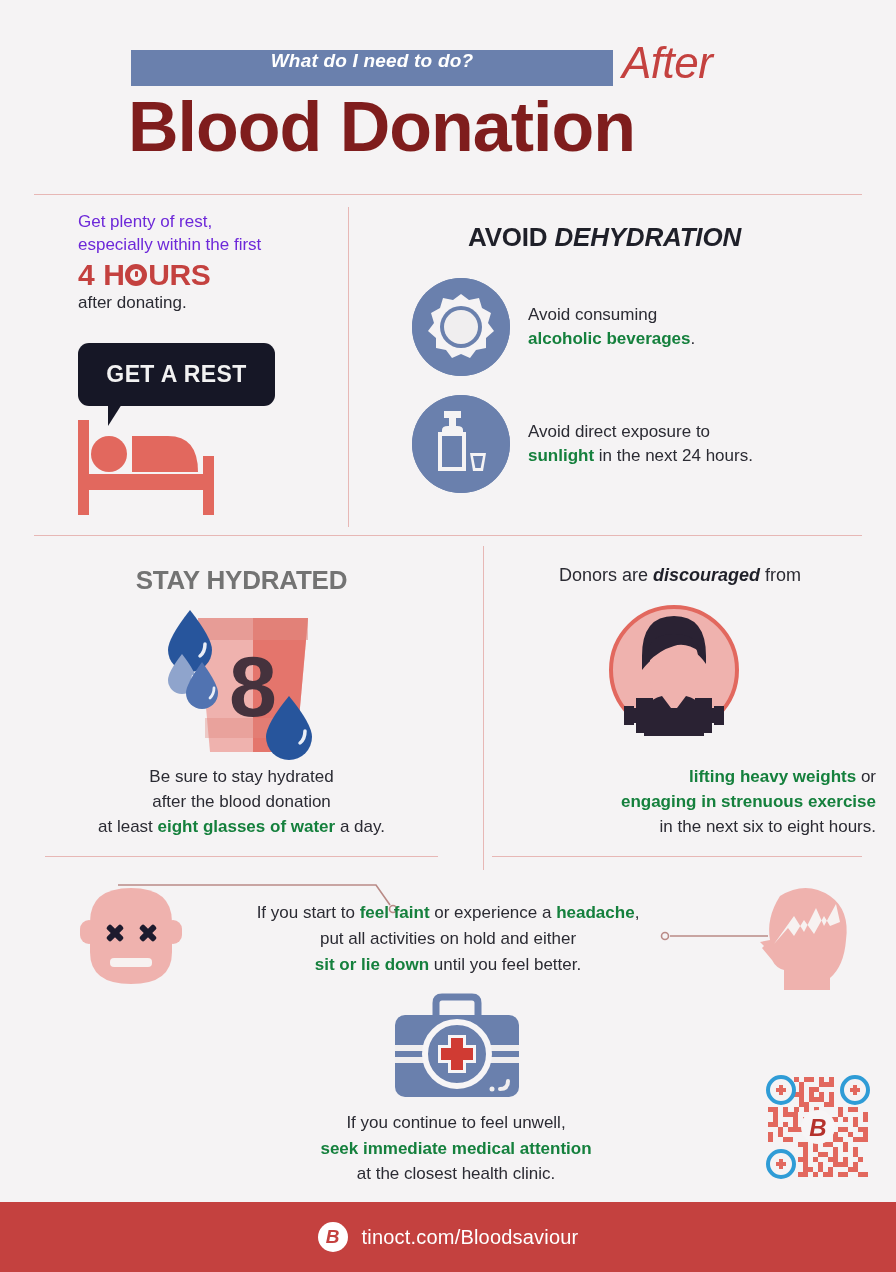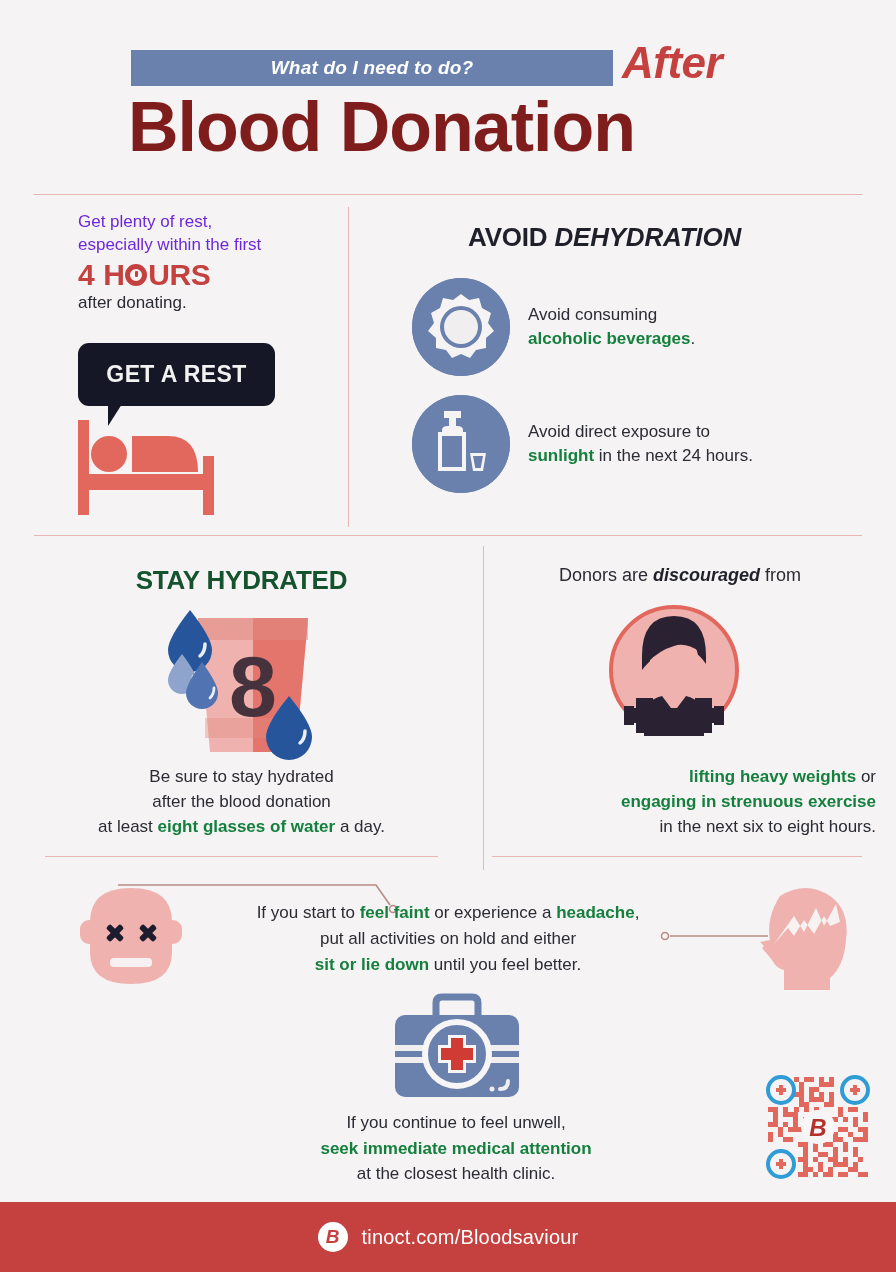--- a/index.html
+++ b/index.html
@@ -8,29 +8,29 @@
     background: #f5f3f4;
     font-family: "Liberation Sans", sans-serif;
     overflow: hidden;
   }
   .page { position: relative; width: 896px; height: 1272px; background: #f5f3f4; }
 
   
   .header { position: absolute; left: 0; top: 0; width: 896px; height: 190px; }
   .hdr-badge {
     position: absolute; left: 131px; top: 50px; width: 482px; height: 36px;
-    background: #6a80ad; display: flex; align-items: center; justify-content: center;
+    background: #6a80ad; display: flex; justify-content: center;
   }
   .hdr-badge span {
     color: #ffffff; font-size: 19px; font-weight: bold; font-style: italic;
     letter-spacing: .2px;
   }
   .hdr-after {
     position: absolute; left: 622px; top: 38px;
-    color: #c4413f; font-size: 44px; font-weight: bold; font-style: italic;
+    color: #c4413f; font-size: 44px; font-weight: normal; font-style: italic;
     letter-spacing: -.5px;
   }
   .hdr-main {
     position: absolute; left: 128px; top: 92px;
     color: #7f1d1d; font-size: 70px; font-weight: bold; letter-spacing: -1px;
     line-height: 1;
   }
 
   
   .hr { position: absolute; height: 1px; background: #e7b7b5; }
@@ -84,21 +84,21 @@
   .circ-icon {
     width: 98px; height: 98px; border-radius: 50%; background: #6a80ad;
     flex: 0 0 98px; position: relative;
   }
   .dehy-text { font-size: 17px; color: #2b2b33; line-height: 1.42; }
   .em-red { color: #15803d; font-weight: bold; }
 
   
   .hyd-title {
     position: absolute; left: 0; top: 565px; width: 483px; text-align: center;
-    font-size: 26px; font-weight: bold; color: #14532d; letter-spacing: -.2px;
+    font-size: 26px; font-weight: bold; color: #737373; letter-spacing: -.2px;
   }
   .hyd-icon { position: absolute; left: 160px; top: 600px; width: 170px; height: 160px; }
   .hyd-cap {
     position: absolute; left: 0; top: 765px; width: 483px; text-align: center;
     font-size: 17px; color: #2b2b33; line-height: 1.47;
   }
 
   
   .exc-title {
     position: absolute; left: 484px; top: 565px; width: 392px; text-align: center;

